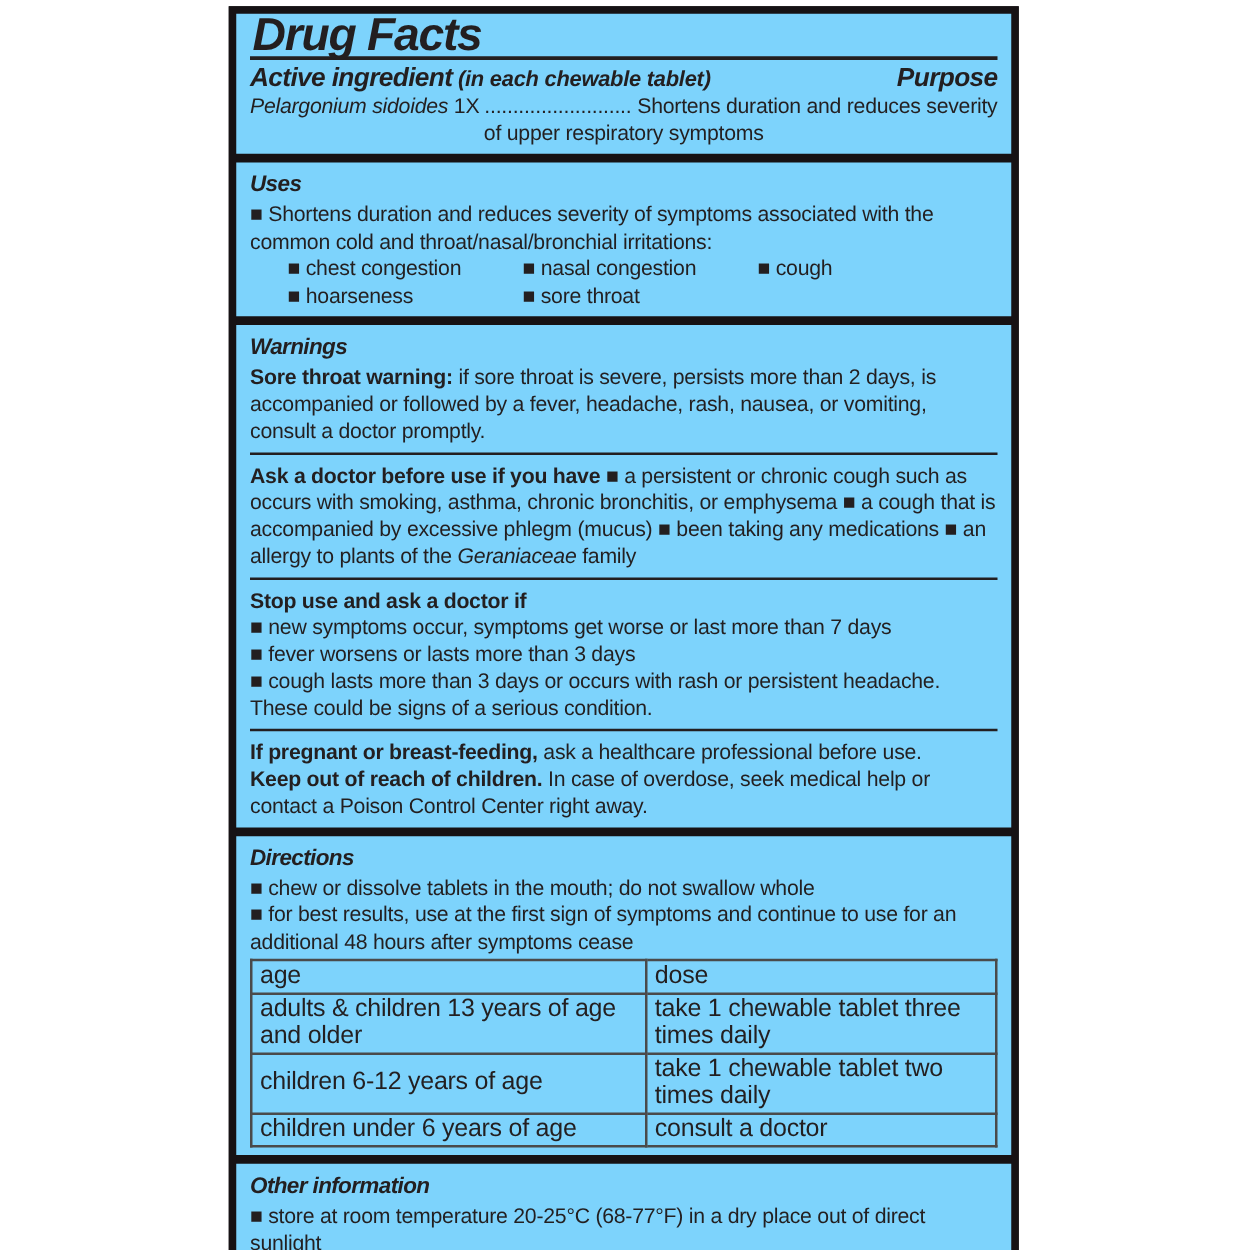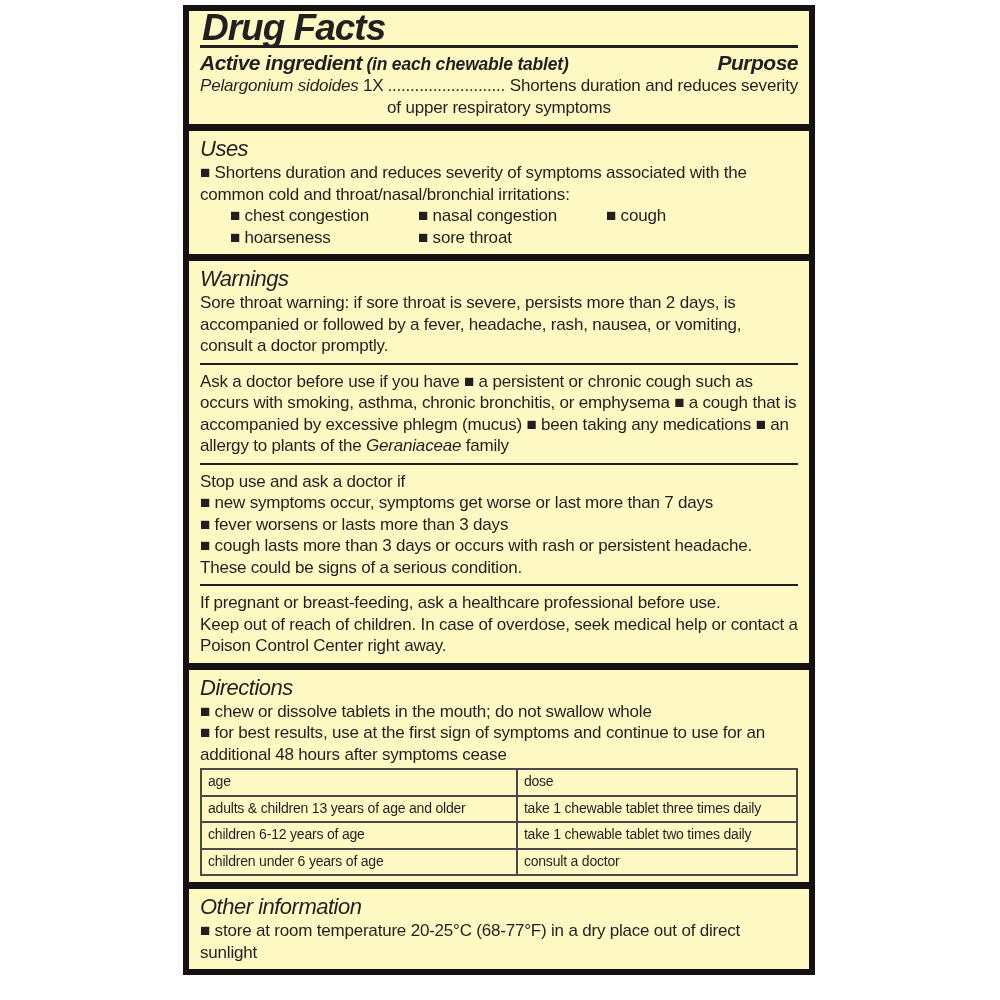--- a/index.html
+++ b/index.html
@@ -13,37 +13,37 @@
     position: absolute;
     left: 183px; top: 5px;
     width: 632px;
     background: #161214;
     border: 6px solid #161214;
     display: flex;
     flex-direction: column;
     gap: 7px;
   }
   .section {
-    background: #fef9c3;
+    background: #7dd3fc;
     padding: 4px 11px 6px 11px;
     font-size: 17px;
     line-height: 21.5px;
     letter-spacing: -0.2px;
   }
   .title {
     font-size: 37px;
     font-weight: bold;
     font-style: italic;
     letter-spacing: -1px;
     padding: 2px 0 6px 2px;
   }
   .title-rule { border-top: 3px solid #231f20; margin: 0 0 4px 0; }
   .sec-heading {
-    font-size: 22px;
-    font-weight: normal;
+    font-size: 18px;
+    font-weight: bold;
     font-style: italic;
     letter-spacing: -0.5px;
     line-height: 27px;
   }
   .inline-heading {
     font-size: 21px;
     font-weight: bold;
     font-style: italic;
     letter-spacing: -0.5px;
   }
@@ -63,30 +63,30 @@
     align-items: baseline;
     white-space: nowrap;
   }
   .ai-dots {
     flex: 1;
     overflow: hidden;
     margin: 0 4px;
   }
   .ai-line2 { text-align: center; }
   .italic { font-style: italic; }
-  .bold { font-weight: normal; }
+  .bold { font-weight: bold; }
   .sym-row { display: flex; padding-left: 30px; }
   .sym-col { width: 188px; }
   .thin-rule { border-top: 2px solid #231f20; margin: 6px 0 6px 0; }
   .para { margin: 0; }
   .dose-table {
     width: 100%;
     border-collapse: collapse;
     margin-top: 3px;
-    font-size: 14px;
+    font-size: 20px;
     letter-spacing: -0.2px;
   }
   .dose-table td {
     border: 2px solid #4a4a4a;
     padding: 1px 6px 2px 6px;
     height: 23px;
     font-weight: normal;
     vertical-align: middle;
   }
   .dose-table .col-age { width: 53%; }

